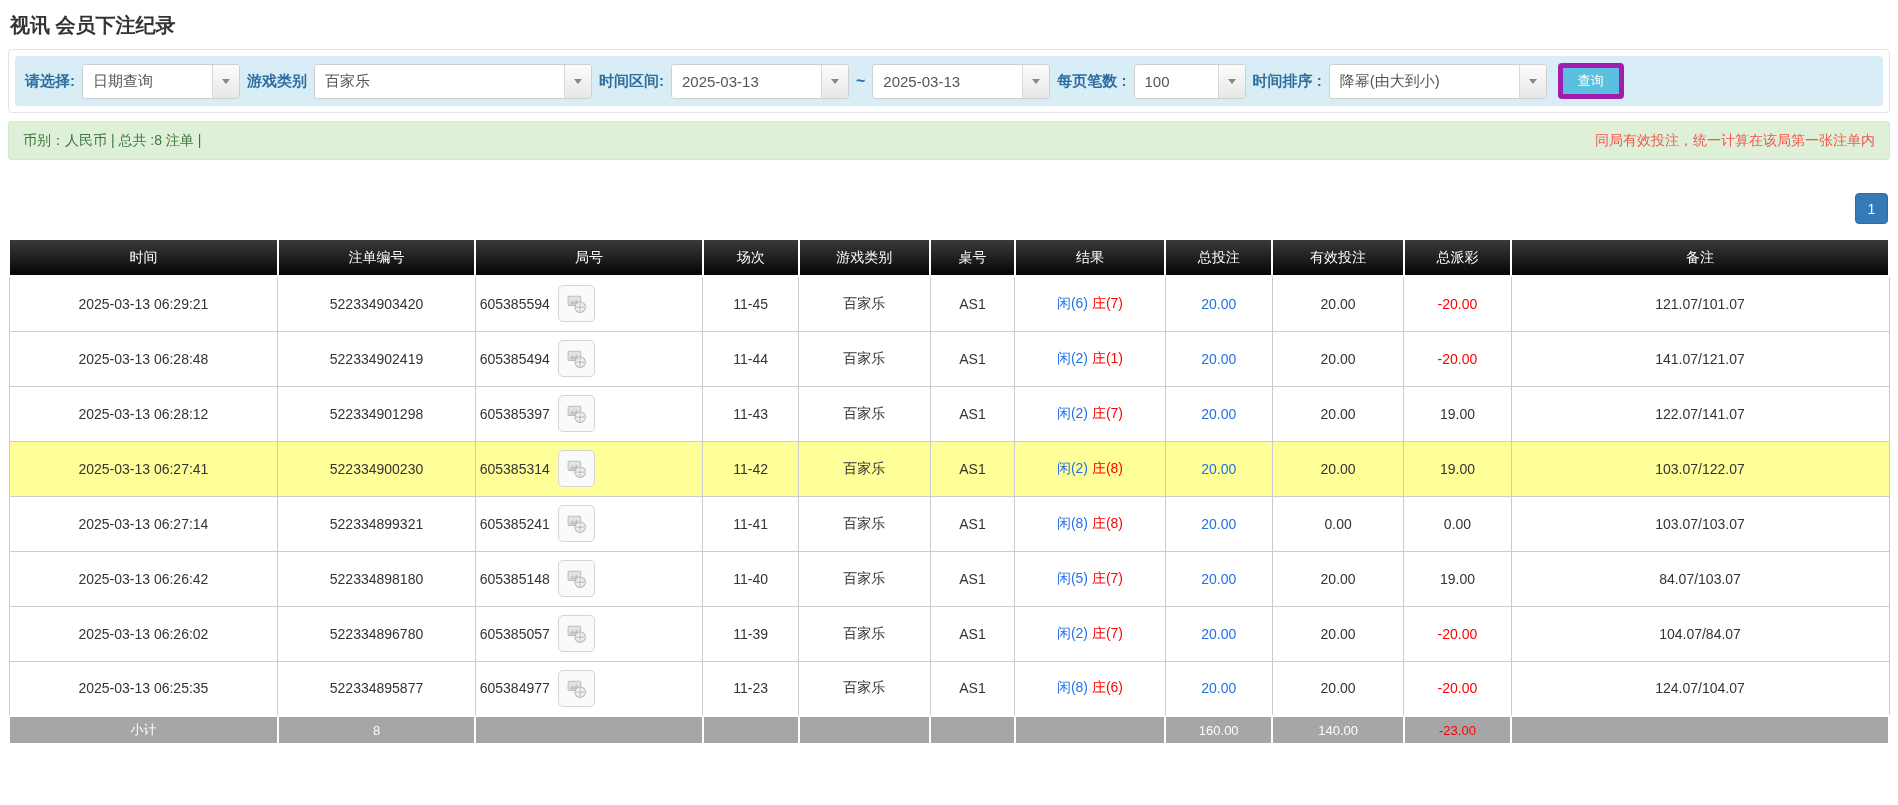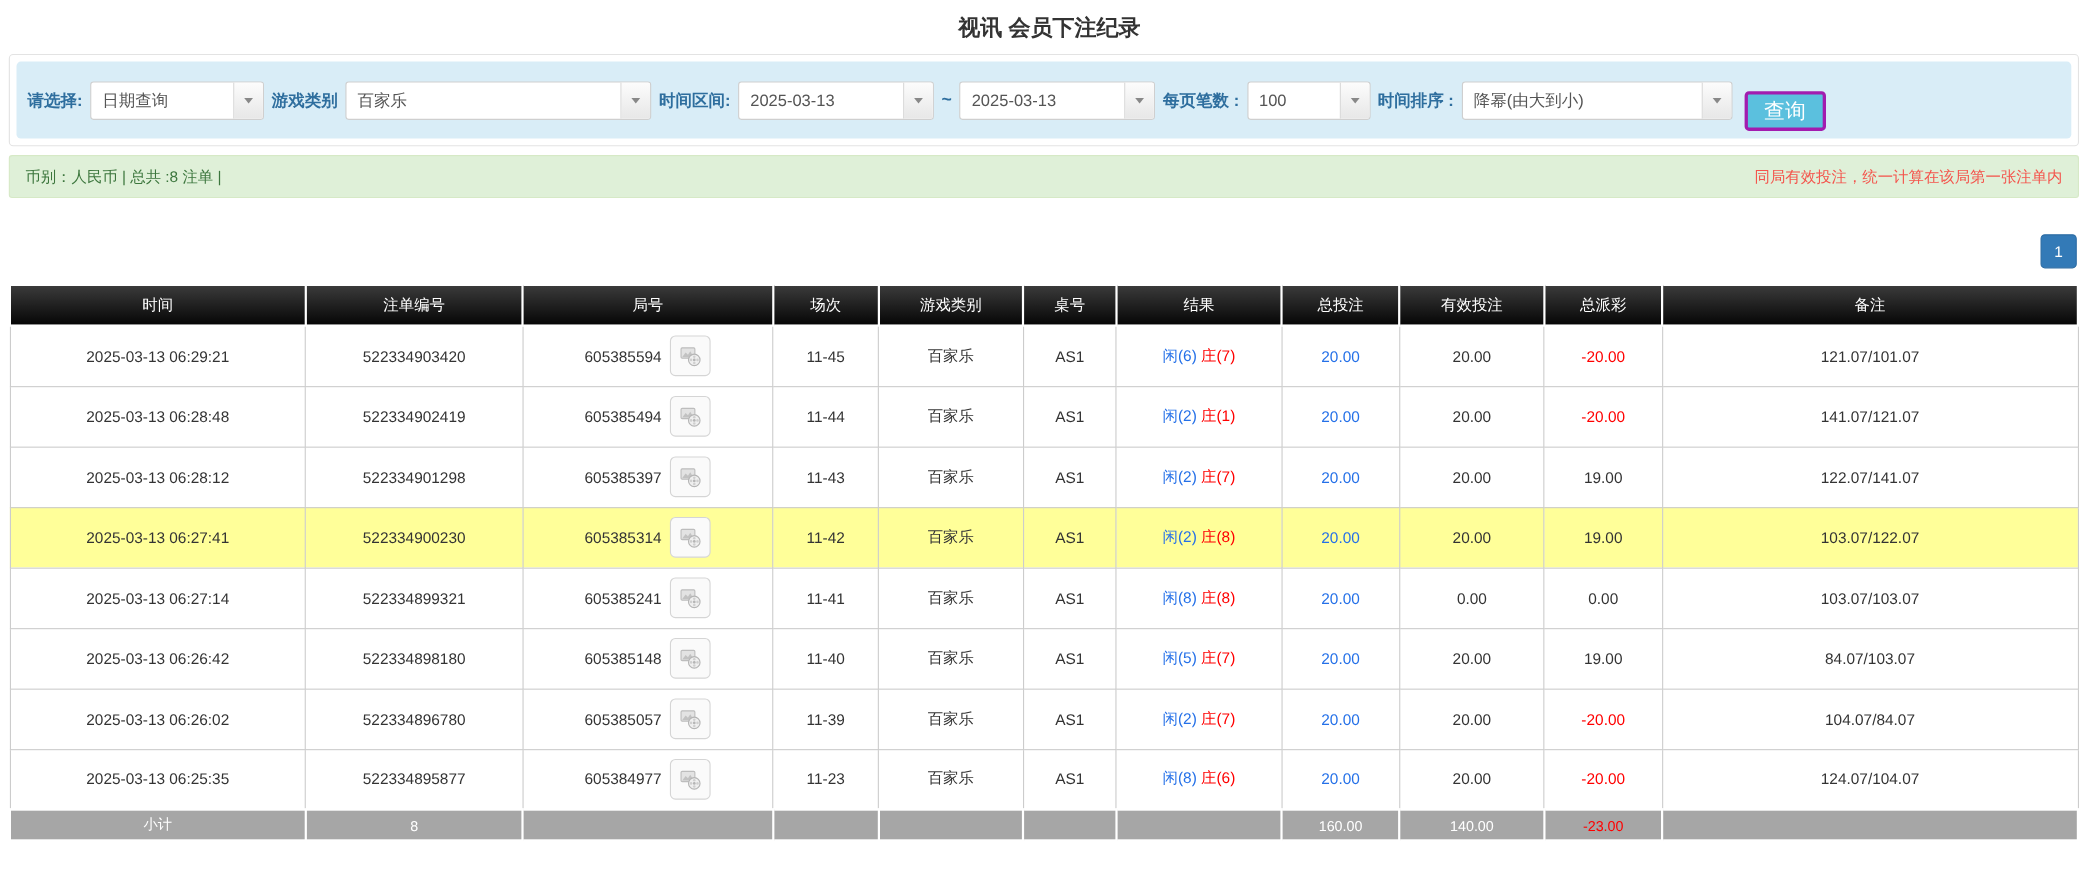--- a/index.html
+++ b/index.html
@@ -1,35 +1,35 @@
 <!DOCTYPE html>
 <html style="--panel-bg: #d9edf7; --summary-bg: #dff0d8; --note-red: #f4544c; --button-search: #5bc0de; --pagination-active: #337ab7; --header-bg: #0a0a0a; --highlight-row: #ffff99; --footer-bg: #a6a6a6; --blue-text: #2470e8; --red-text: #ff0000;"><head>
 <meta charset="utf-8">
 <style>
   * { box-sizing: border-box; margin: 0; padding: 0; }
   html, body { width: 1898px; height: 805px; overflow: hidden; background: #fff;
     font-family: "Liberation Sans", "DejaVu Sans", sans-serif; }
 
-  .page-title { font-size: 20px; font-weight: bold; color: #333; padding: 12px 0 10px 10px; text-align: center; }
+  .page-title { font-size: 20px; font-weight: bold; color: #333; padding: 12px 0 10px 10px; }
 
   
   .filter-outer { margin: 0 8px; border: 1px solid #e3e3e3; border-radius: 4px; padding: 6px; background: #fff; }
   .filter-bar { background: var(--panel-bg, #d9edf7); border-radius: 4px; padding: 7px 10px;
     display: flex; align-items: center; gap: 7px; }
   .flabel { font-size: 15px; font-weight: bold; color: #2e6e9e; white-space: nowrap; }
   .tilde { font-weight: bold; color: #2e6e9e; }
   .combo { display: inline-flex; align-items: stretch; height: 35px; background: #fff;
     border: 1px solid #cfcfcf; border-radius: 3px; overflow: hidden; cursor: pointer; }
   .combo-text { display: flex; align-items: center; padding: 0 10px; font-size: 15px; color: #555; flex: 1; white-space: nowrap; overflow: hidden; }
   .combo-arrow { width: 27px; border-left: 1px solid #d9d9d9; background: linear-gradient(#fcfcfc, #e7e7e7);
     display: flex; align-items: center; justify-content: center; }
   .combo-arrow i { width: 0; height: 0; border-left: 4px solid transparent; border-right: 4px solid transparent;
     border-top: 5px solid #888; }
-  .btn-search { background: var(--button-search, #5bc0de); border: 3px solid #a21caf; color: #fff;
-    font-size: 19px; height: 36px; padding: 0 15px; border-radius: 4px; cursor: pointer; margin-left: 4px; margin-top: 20px; }
+  .btn-search { background: var(--button-search, #5bc0de); border: 5px solid #a21caf; color: #fff;
+    font-size: 13px; height: 36px; padding: 0 15px; border-radius: 4px; cursor: pointer; margin-left: 4px; }
 
   
   .summary-bar { margin: 8px 8px 0; background: var(--summary-bg, #dff0d8); border: 1px solid #d6e9c6;
     border-radius: 3px; height: 39px; display: flex; align-items: center; justify-content: space-between;
     padding: 0 14px; font-size: 14px; }
   .summary-left { color: #3c763d; }
   .summary-right { color: var(--note-red, #f4544c); }
 
   
   .pagination { text-align: right; margin: 33px 10px 14px; }
@@ -43,21 +43,21 @@
     height: 37px; border: 2px solid #fff; padding: 0 4px; }
   tbody td { background: #fff; border: 1px solid #ccc; height: 55px; text-align: center;
     color: #333; padding: 0 4px; }
   tbody tr.hl td { background: var(--highlight-row, #ffff99); }
   tfoot td { background: var(--footer-bg, #a6a6a6); color: #fff; border: 2px solid #fff;
     height: 28px; text-align: center; font-size: 13px; }
   .blue { color: var(--blue-text, #2470e8); }
   .red { color: var(--red-text, #ff0000); }
   .player { color: var(--blue-text, #2470e8); }
   .banker { color: var(--red-text, #ff0000); }
-  .round-wrap { display: flex; align-items: center; justify-content: center; gap: 8px; }
+  .round-wrap { display: flex; align-items: center; justify-content: flex-start; gap: 8px; }
   .video-btn { width: 37px; height: 37px; background: #fafafa; border: 1px solid #d5d5d5;
     border-radius: 5px; cursor: pointer; display: inline-flex; align-items: center; justify-content: center; padding: 0; }
 </style>
 </head>
 <body>
 
 <div class="page">
 
   <div class="page-title">视讯 会员下注纪录</div>
 
@@ -96,21 +96,21 @@
 
       <span class="flabel">每页笔数 :</span>
       <div class="combo" style="width:112px">
         <span class="combo-text">100</span>
         <span class="combo-arrow">
             <i></i>
           </span>
       </div>
 
       <span class="flabel">时间排序 :</span>
-      <div class="combo" style="width:246px">
+      <div class="combo" style="width:218px">
         <span class="combo-text">降幂(由大到小)</span>
         <span class="combo-arrow">
             <i></i>
           </span>
       </div>
 
       <button class="btn-search">查询</button>
     </div>
   </div>
 

